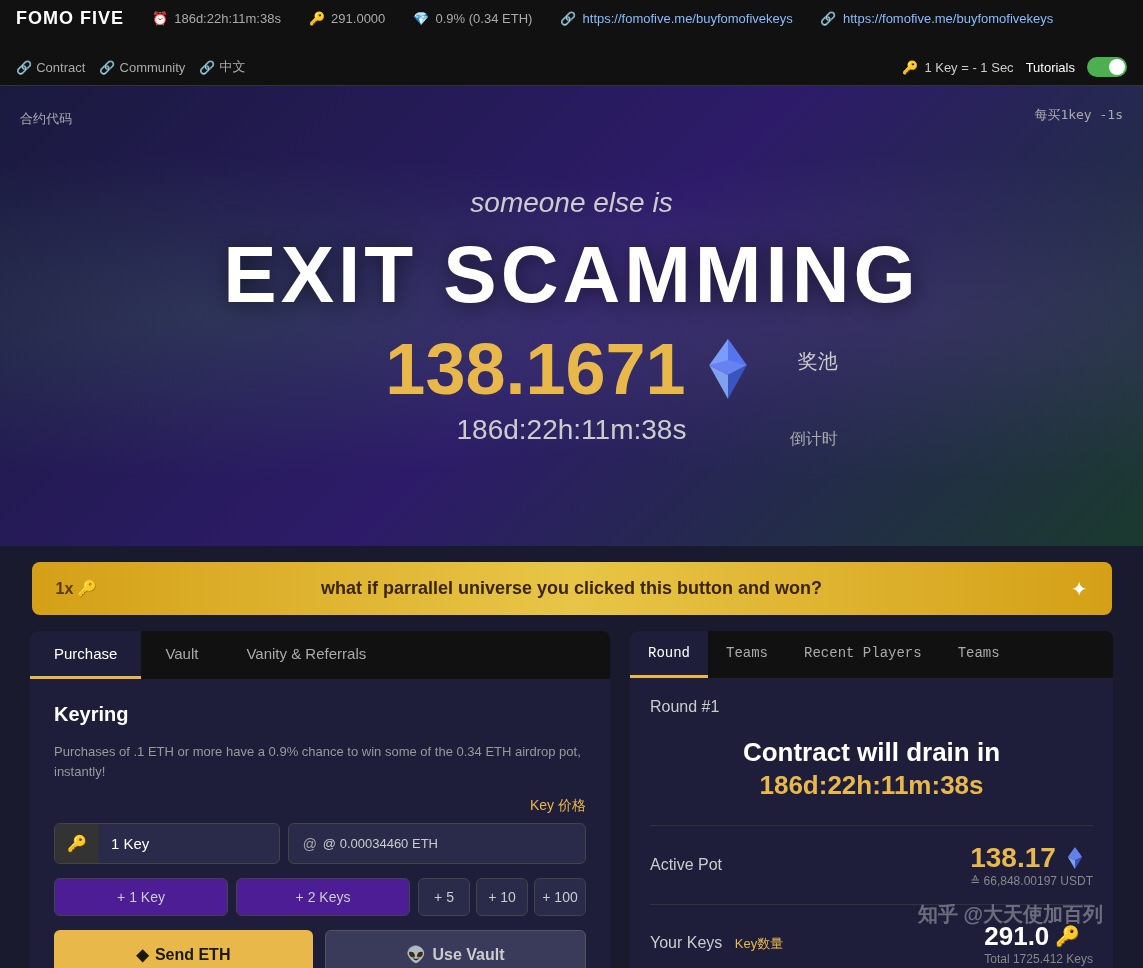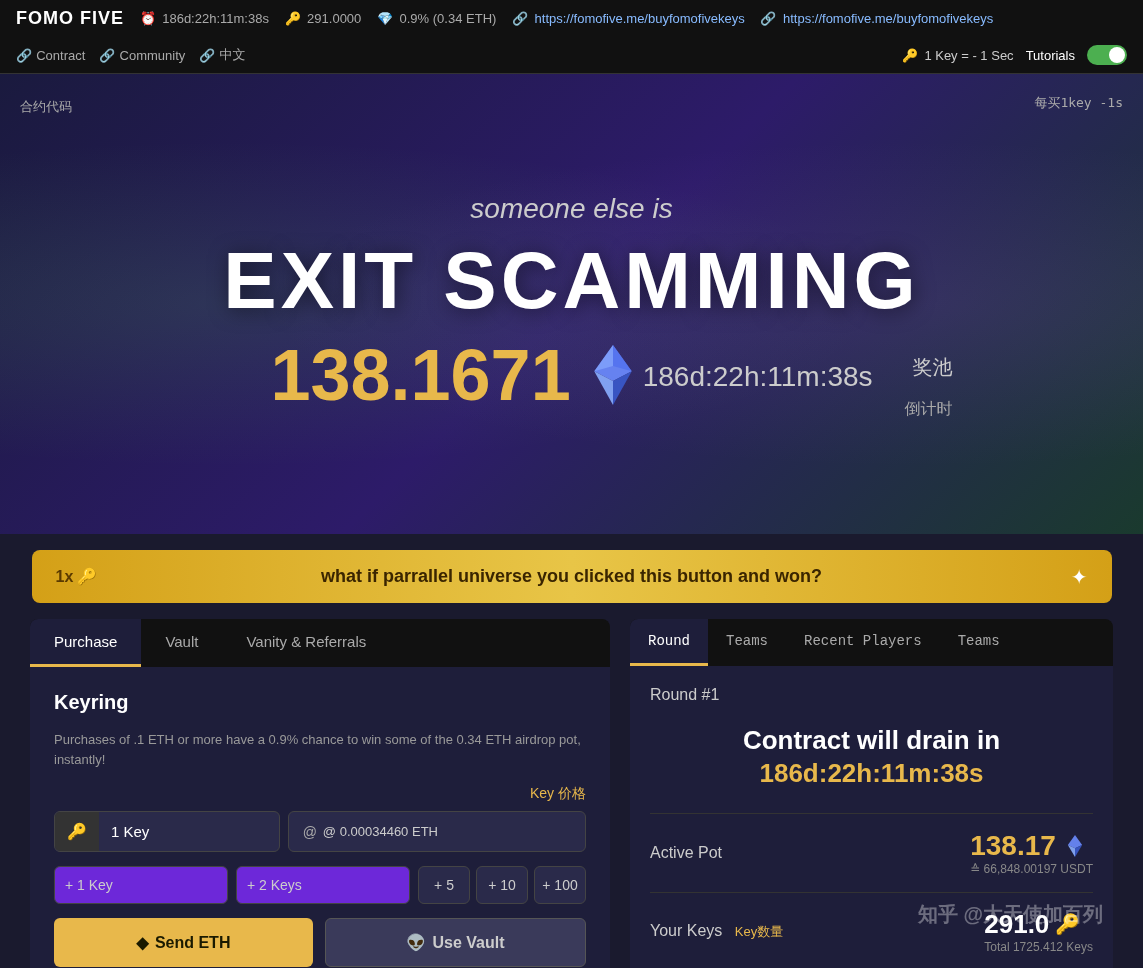--- a/index.html
+++ b/index.html
@@ -11,21 +11,21 @@
       color: #fff;
       overflow-x: hidden;
     }
 
     
     .top-nav {
       background: #111;
       display: flex;
       align-items: center;
       padding: 8px 16px;
-      gap: 16px;
+      gap: 28px;
       flex-wrap: wrap;
       border-bottom: 1px solid #333;
     }
     .logo {
       font-weight: 900;
       font-size: 18px;
       color: #fff;
       letter-spacing: 1px;
     }
     .nav-info {
@@ -127,21 +127,21 @@
       font-size: 80px;
       font-weight: 900;
       color: #fff;
       text-transform: uppercase;
       letter-spacing: 4px;
       z-index: 1;
       text-shadow: 2px 2px 20px rgba(0,0,0,0.5);
     }
     .prize-section {
       display: flex;
-      flex-direction: row;
+      flex-direction: column;
       align-items: center;
       z-index: 1;
       margin-top: 7px;
     }
     .prize-amount {
       font-size: 72px;
       font-weight: 900;
       color: #e8b84b;
       display: flex;
       align-items: center;
@@ -297,27 +297,27 @@
     }
     .at-sign { color: #aaa; margin-right: 6px; }
     .quick-add-row {
       display: flex;
       gap: 8px;
       margin-bottom: 14px;
     }
     .quick-btn {
       flex: 1;
       padding: 10px;
-      background: #6d28d9;
+      background: #4c1d95;
       border: 1px solid #444;
       border-radius: 6px;
       color: #ccc;
       font-size: 14px;
       cursor: pointer;
-      text-align: left;
+      text-align: center;
     }
     .quick-btn-small {
       padding: 10px 6px;
       background: #2a2a4a;
       border: 1px solid #444;
       border-radius: 6px;
       color: #ccc;
       font-size: 14px;
       cursor: pointer;
       text-align: center;

